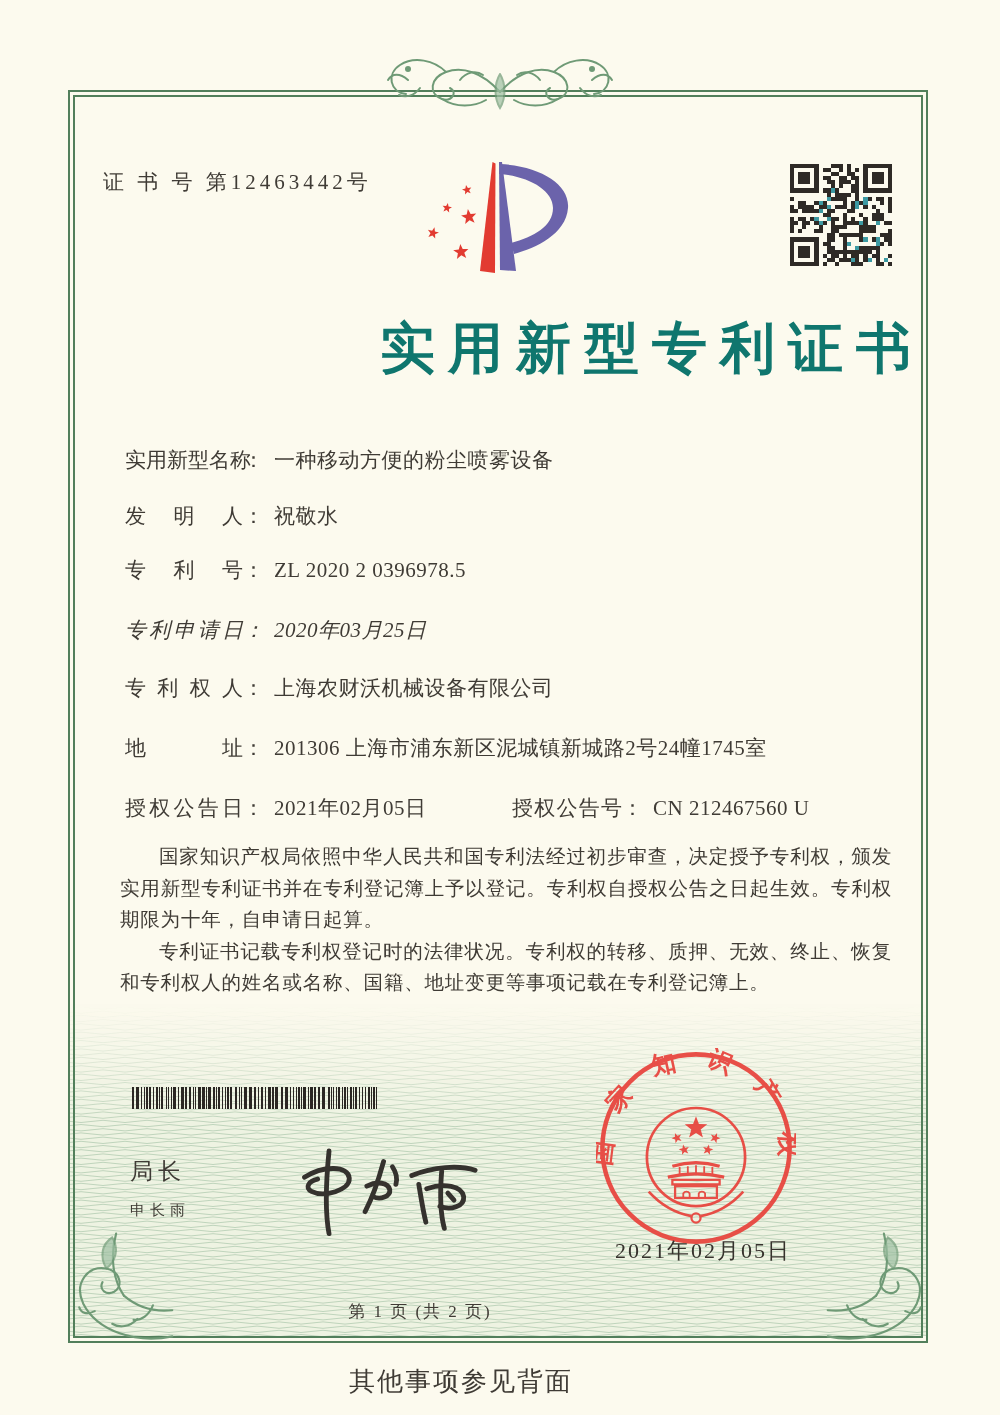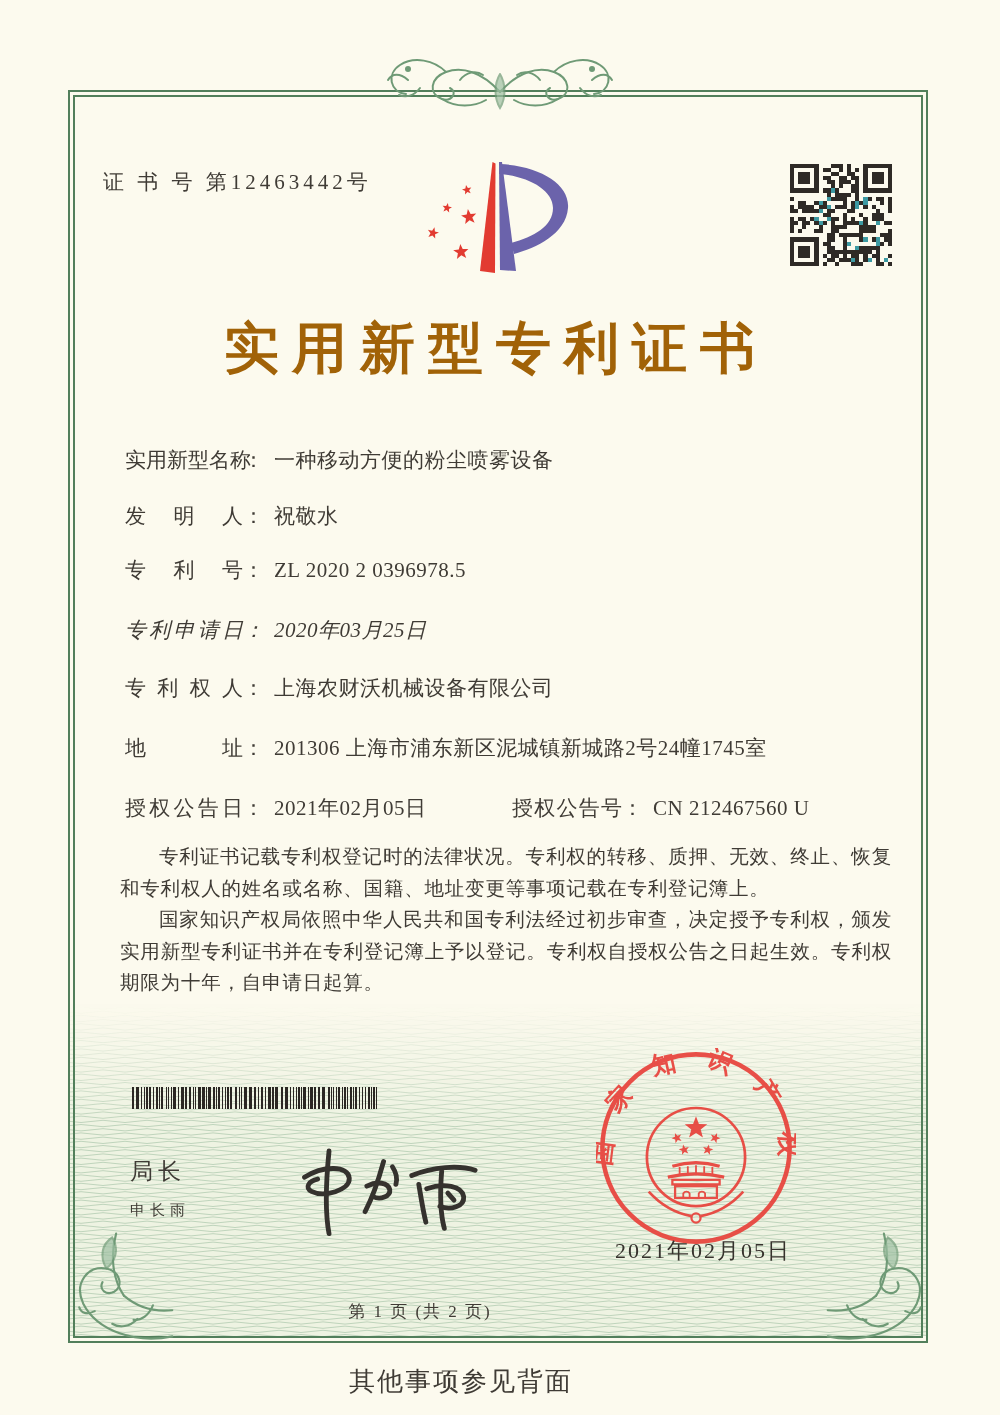--- a/index.html
+++ b/index.html
@@ -8,22 +8,22 @@
   .frame{position:absolute;left:68px;top:90px;width:856px;height:1249px;border:2px solid #527f5b;z-index:3;pointer-events:none;}
   .frame::after{content:'';position:absolute;inset:3px;border:2.5px solid #527f5b;}
   .guilloche{position:absolute;left:70px;top:1004px;z-index:1;
     -webkit-mask-image:linear-gradient(180deg,transparent 0,#000 120px);
     mask-image:linear-gradient(180deg,transparent 0,#000 120px);}
   .ornament-top{position:absolute;left:350px;top:44px;z-index:4;}
   .corner-flourish{position:absolute;z-index:4;}
   .cert-no{position:absolute;left:103px;top:168px;font-size:21px;letter-spacing:4px;z-index:5;}
   .logo{position:absolute;left:420px;top:150px;z-index:5;}
   .qr{position:absolute;left:790px;top:164px;z-index:5;}
-  .title{position:absolute;left:68px;top:312px;width:856px;text-align:center;margin:0;
-         font-size:55px;font-weight:600;letter-spacing:13px;color:#a16207;z-index:5;}
+  .title{position:absolute;left:68px;top:312px;width:856px;text-align:right;margin:0;
+         font-size:55px;font-weight:600;letter-spacing:13px;color:#0f766e;z-index:5;}
   .row{position:absolute;left:125px;font-size:21px;white-space:nowrap;z-index:5;}
   .flabel{display:inline-block;width:118px;text-align:justify;text-align-last:justify;vertical-align:bottom;}
   .colon{display:inline-block;}
   .fvalue{margin-left:10px;letter-spacing:0.5px;margin-top:16px;}
   .pair-right{position:absolute;left:387px;top:0;white-space:nowrap;}
   .pair-right .flabel{width:110px;}
   .body-text{position:absolute;left:120px;top:841px;width:772px;font-size:19.5px;
              line-height:31.5px;letter-spacing:0.8px;text-align:justify;z-index:5;}
   .body-text p{margin:0;text-indent:2em;}
   .barcode{position:absolute;left:132px;top:1087px;z-index:5;}
@@ -370,22 +370,22 @@
     <span class="flabel">地址</span><span class="colon">：</span><span class="fvalue">201306 上海市浦东新区泥城镇新城路2号24幢1745室</span>
   </div>
   <div class="row" style="top:794px;">
     <span class="flabel">授权公告日</span><span class="colon">：</span><span class="fvalue">2021年02月05日</span>
     <span class="pair-right">
       <span class="flabel">授权公告号</span><span class="colon">：</span><span class="fvalue">CN 212467560 U</span>
     </span>
   </div>
 
   <div class="body-text">
+    <p>国家知识产权局依照中华人民共和国专利法经过初步审查，决定授予专利权，颁发实用新型专利证书并在专利登记簿上予以登记。专利权自授权公告之日起生效。专利权期限为十年，自申请日起算。</p>
     <p>专利证书记载专利权登记时的法律状况。专利权的转移、质押、无效、终止、恢复和专利权人的姓名或名称、国籍、地址变更等事项记载在专利登记簿上。</p>
-    <p>国家知识产权局依照中华人民共和国专利法经过初步审查，决定授予专利权，颁发实用新型专利证书并在专利登记簿上予以登记。专利权自授权公告之日起生效。专利权期限为十年，自申请日起算。</p>
   </div>
 
   <svg class="barcode" width="250" height="22" viewBox="0 0 250 24" preserveAspectRatio="none">
     <g id="barcode-bars">
         <rect x="0" y="0" width="2" height="24" fill="#2b2723"></rect>
         <rect x="4" y="0" width="3" height="24" fill="#2b2723"></rect>
         <rect x="9" y="0" width="1" height="24" fill="#2b2723"></rect>
         <rect x="12" y="0" width="1" height="24" fill="#2b2723"></rect>
         <rect x="14" y="0" width="2" height="24" fill="#2b2723"></rect>
         <rect x="17" y="0" width="2" height="24" fill="#2b2723"></rect>

